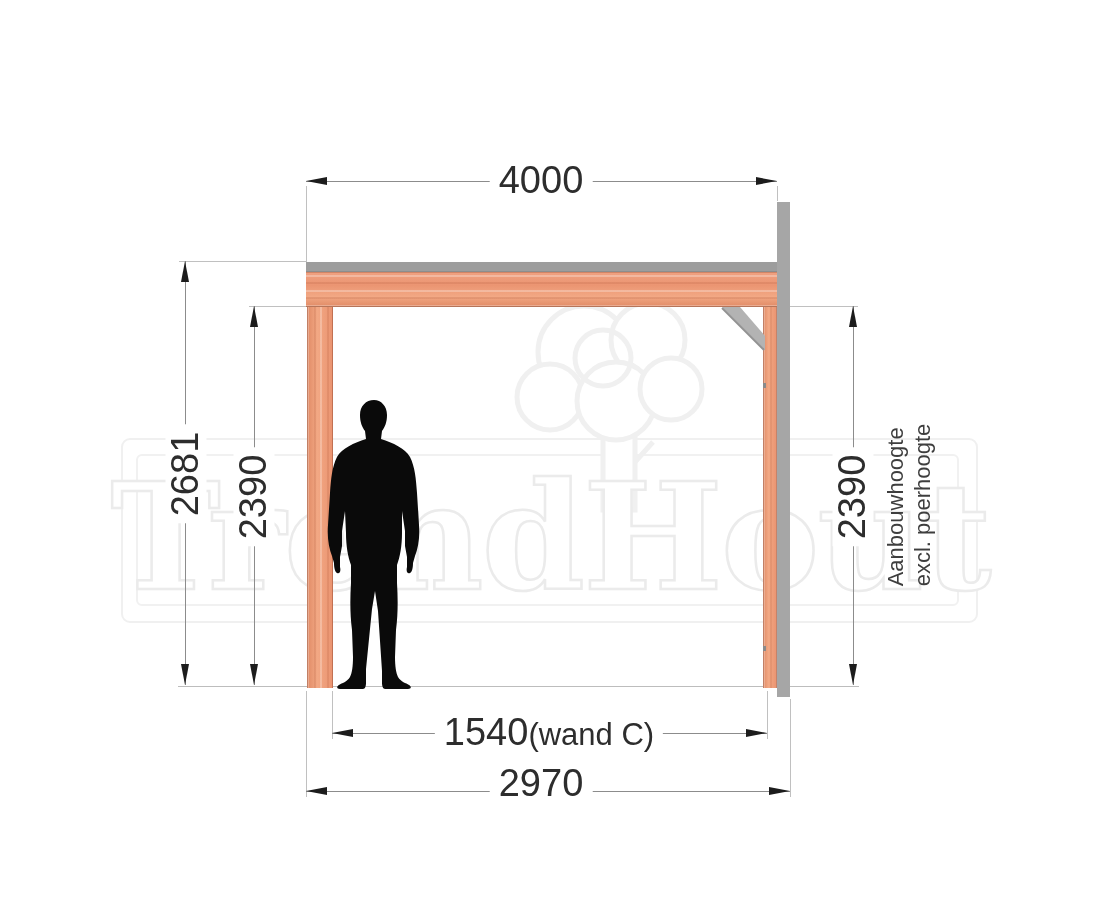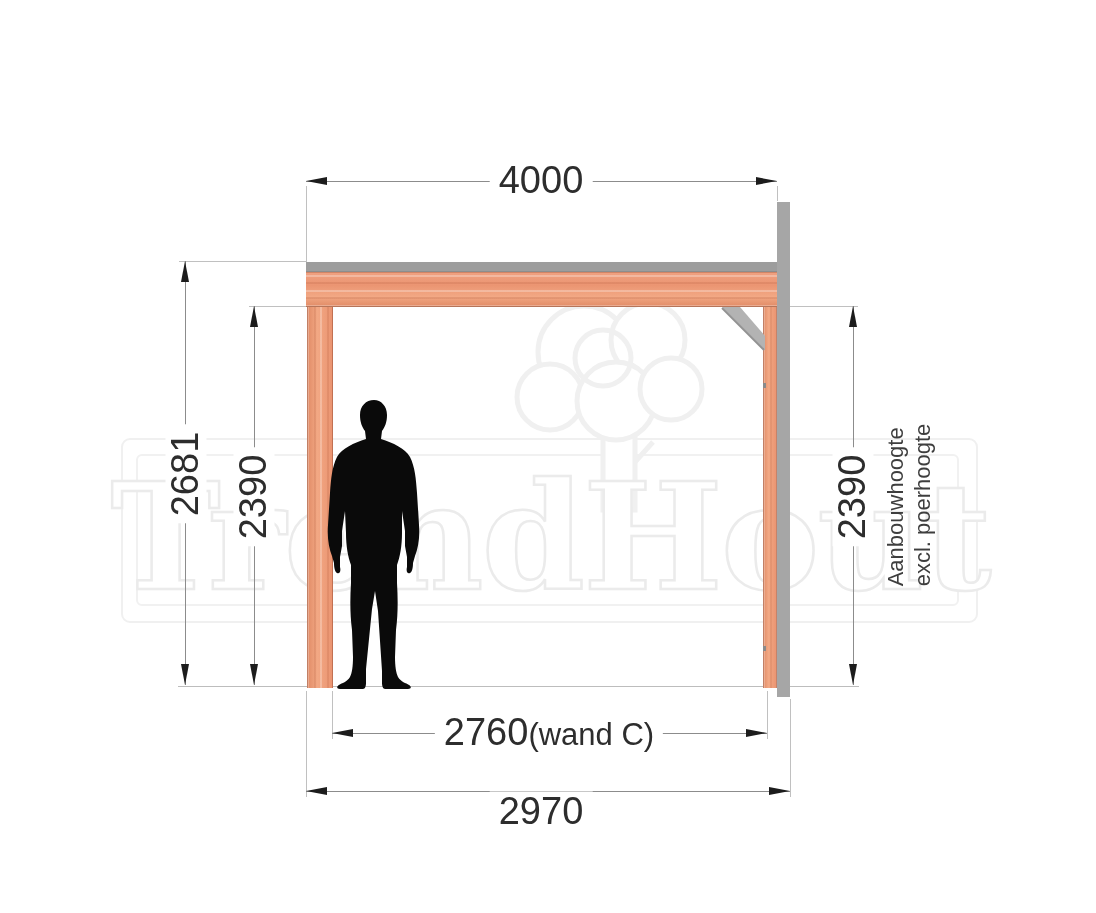--- a/index.html
+++ b/index.html
@@ -140,25 +140,25 @@
       <div>excl. poerhoogte</div>
     </div>
   </div>
 
   <div>
     <div class="dline" style="left:332px;top:733px;width:435px;height:1px;"></div>
     <div class="arr a-left" style="left:332px;top:729px;"></div>
     <div class="arr a-right" style="left:746px;top:729px;"></div>
     <div class="xline" style="left:332px;top:691px;width:1px;height:48px;"></div>
     <div class="xline" style="left:767px;top:691px;width:1px;height:48px;"></div>
-    <div class="dim-label" style="left:549px;top:733px;"><span>2760</span><span class="suffix">(wand C)</span></div>
+    <div class="dim-label" style="left:549px;top:733px;"><span>1540</span><span class="suffix">(wand C)</span></div>
   </div>
 
   <div>
     <div class="dline" style="left:306px;top:791px;width:484px;height:1px;"></div>
     <div class="arr a-left" style="left:306px;top:787px;"></div>
     <div class="arr a-right" style="left:769px;top:787px;"></div>
     <div class="xline" style="left:306px;top:691px;width:1px;height:106px;"></div>
     <div class="xline" style="left:790px;top:699px;width:1px;height:98px;"></div>
-    <div class="dim-label" style="left:541px;top:812px;">2970</div>
+    <div class="dim-label" style="left:541px;top:784px;">2970</div>
   </div>
 
 </div>
 
 </body></html>

